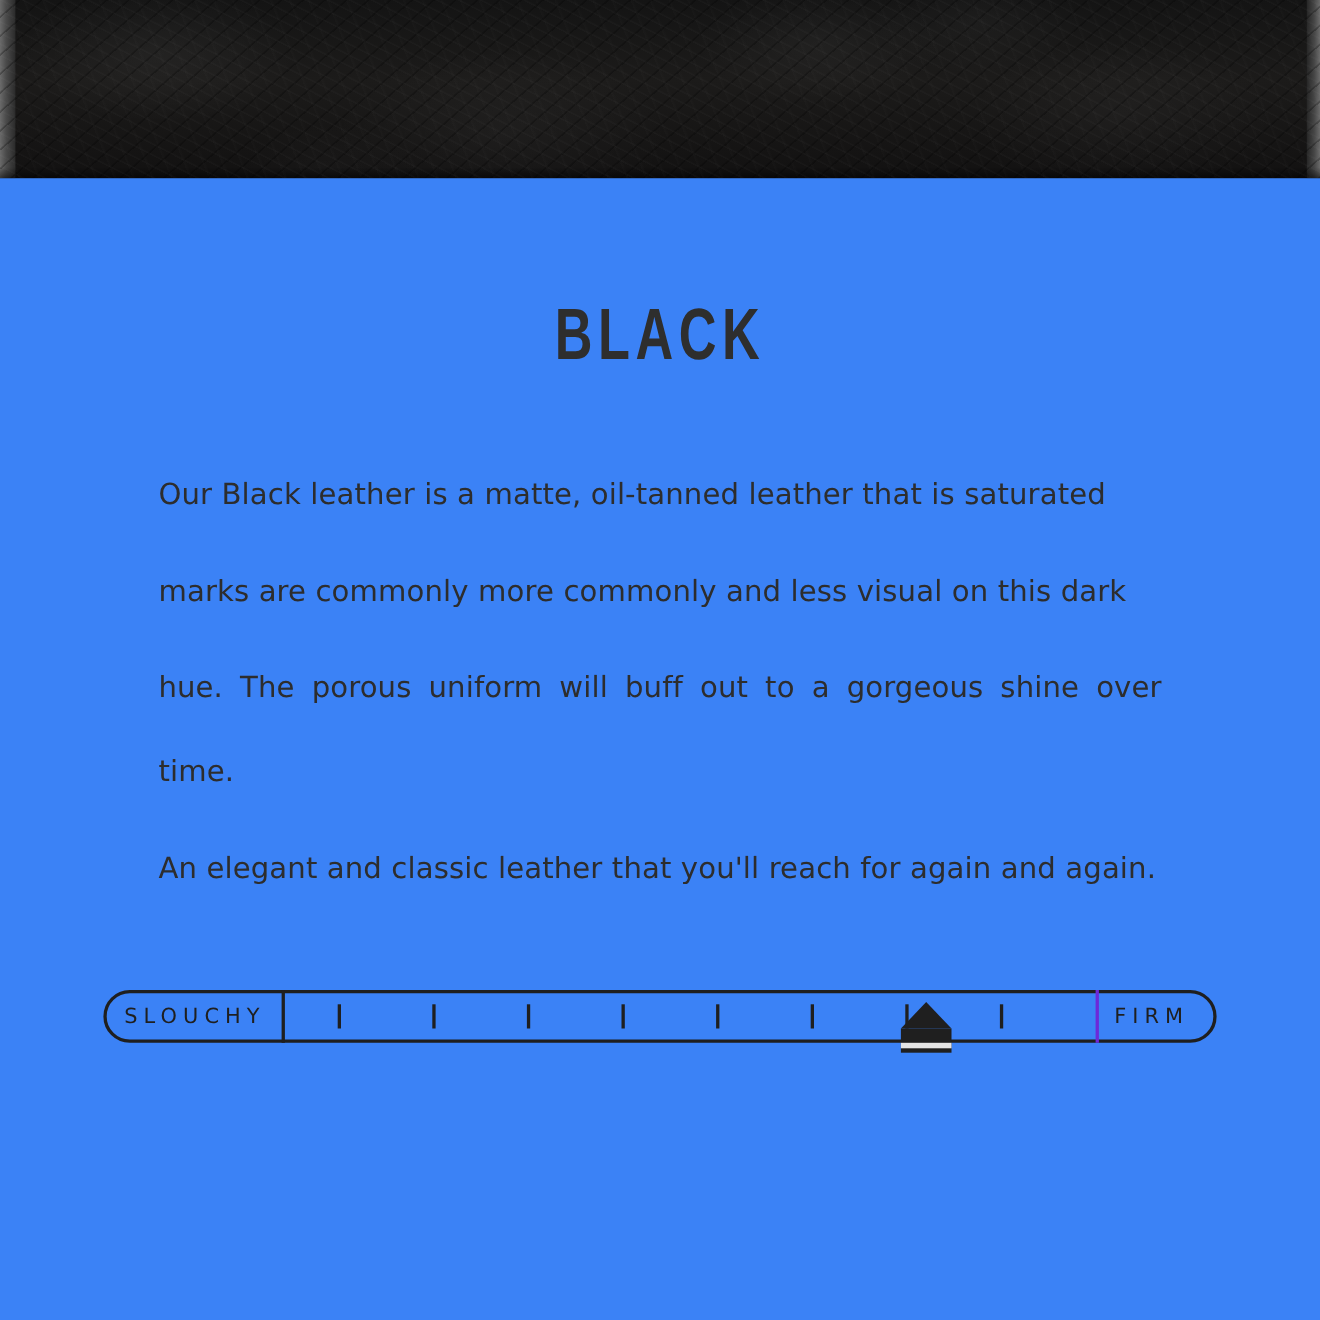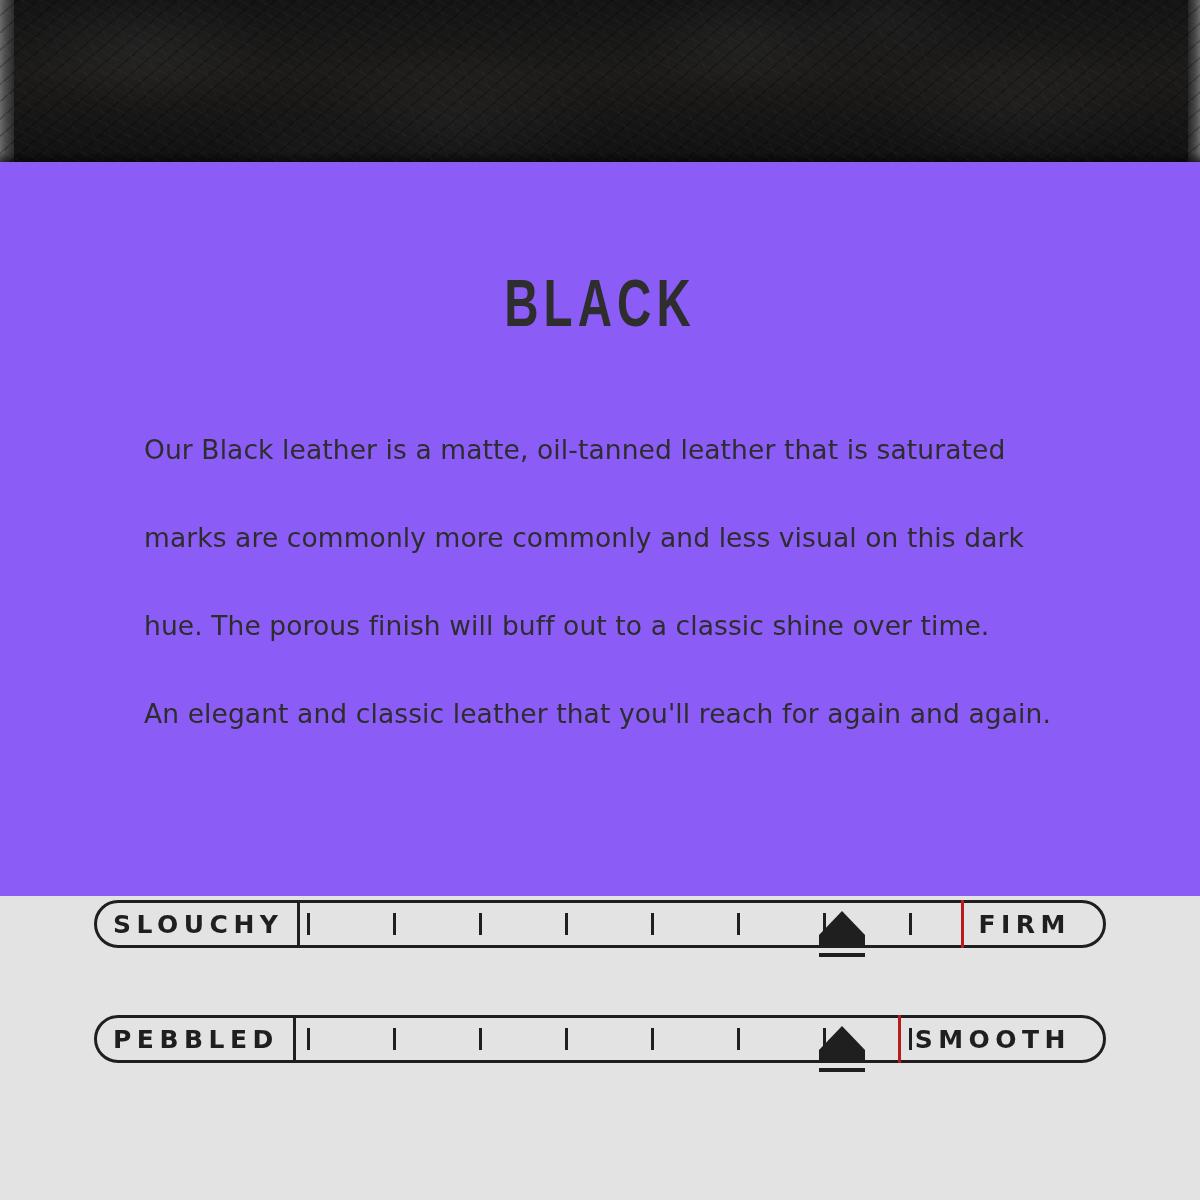--- a/index.html
+++ b/index.html
@@ -9,22 +9,22 @@
   body {
     width: 1200px;
     height: 1200px;
     background: #e3e3e3;
     font-family: "Liberation Sans", sans-serif;
     overflow: hidden;
   }
   .page {
     position: relative;
     width: 1200px;
-    height: 896px;
-    background: #8b5cf6;
+    height: 1200px;
+    background: #3b82f6;
   }
 
   
   .hero {
     position: relative;
     width: 1200px;
     height: 162px;
     background:
       radial-gradient(ellipse 180px 90px at 12% 30%, rgba(255,255,255,0.045), rgba(0,0,0,0) 70%),
       radial-gradient(ellipse 220px 110px at 38% 75%, rgba(255,255,255,0.035), rgba(0,0,0,0) 70%),
@@ -130,30 +130,30 @@
     align-items: center;
     box-sizing: border-box;
   }
   .cap-left {
     left: 0;
     padding-left: 19px;
     padding-right: 14px;
     border-right: 3px solid #1f1f1f;
   }
   .cap-right {
-    right: 16px;
+    right: 6px;
     padding-right: 19px;
     padding-left: 14px;
-    border-left: 3px solid #b91c1c;
+    border-left: 3px solid #6d28d9;
     margin-left: 32px;
   }
   .cap-label {
     font-family: "DejaVu Sans", sans-serif;
-    font-weight: bold;
-    font-size: 25px;
+    font-weight: normal;
+    font-size: 19px;
     letter-spacing: 5.5px;
     color: #1f1f1f;
     white-space: nowrap;
   }
   .ticks {
     position: absolute;
     left: 170px;
     right: 154px;
     top: 0;
     height: 48px;
@@ -199,21 +199,21 @@
     <div class="hero-edge-left"></div>
     <div class="hero-edge-right"></div>
     <div class="hero-bottom-shadow"></div>
   </div>
 
   <h1 class="title">BLACK</h1>
 
   <div class="body-copy">
     <p>Our Black leather is a matte, oil-tanned leather that is saturated</p>
     <p>marks are commonly more commonly and less visual on this dark</p>
-    <p>hue.  The porous finish will buff out to a classic shine over time.</p>
+    <p>hue.  The porous uniform will buff out to a gorgeous shine over time.</p>
     <p class="last">An elegant and classic leather that you'll reach for again and again.</p>
   </div>
 
   <div class="sliders">
 
     <div class="slider-row">
       <div class="track"></div>
       <div class="cap cap-left">
         <span class="cap-label">SLOUCHY</span>
       </div>
@@ -230,39 +230,15 @@
           <div class="tick" style="left: 559px;"></div>
           <div class="tick" style="left: 645px;"></div>
         </div>
       <div class="marker" style="left: 747.92px;">
         <div class="arrow"></div>
         <div class="stem"></div>
         <div class="notch"></div>
       </div>
     </div>
 
-    <div class="slider-row">
-      <div class="track"></div>
-      <div class="cap cap-left">
-        <span class="cap-label">PEBBLED</span>
-      </div>
-      <div class="cap cap-right">
-        <span class="cap-label">SMOOTH</span>
-      </div>
-      <div class="ticks">
-          <div class="tick" style="left: 43px;"></div>
-          <div class="tick" style="left: 129px;"></div>
-          <div class="tick" style="left: 215px;"></div>
-          <div class="tick" style="left: 301px;"></div>
-          <div class="tick" style="left: 387px;"></div>
-          <div class="tick" style="left: 473px;"></div>
-          <div class="tick" style="left: 559px;"></div>
-          <div class="tick" style="left: 645px;"></div>
-        </div>
-      <div class="marker" style="left: 747.92px;">
-        <div class="arrow"></div>
-        <div class="stem"></div>
-        <div class="notch"></div>
-      </div>
-    </div>
 
   </div>
 </div>
 
 </body></html>

